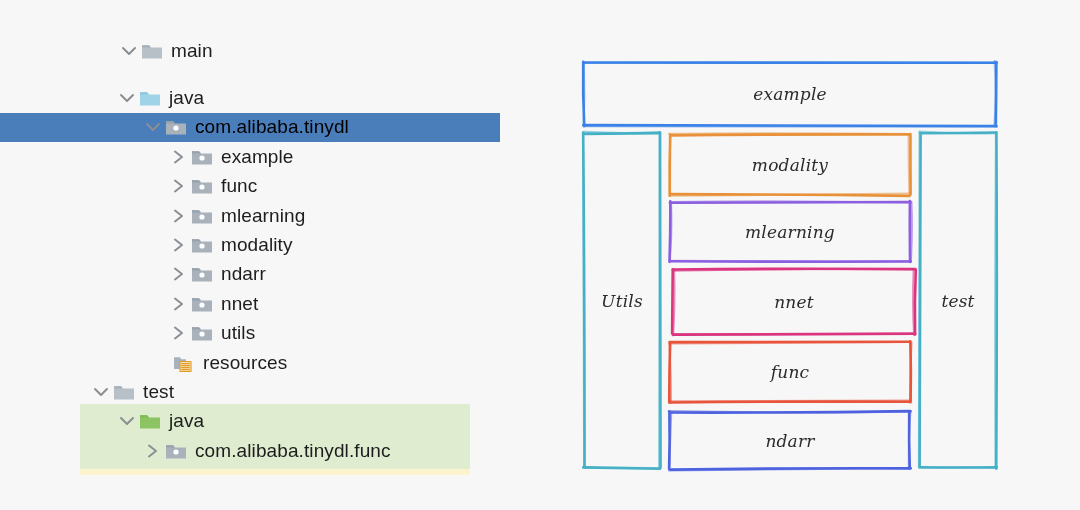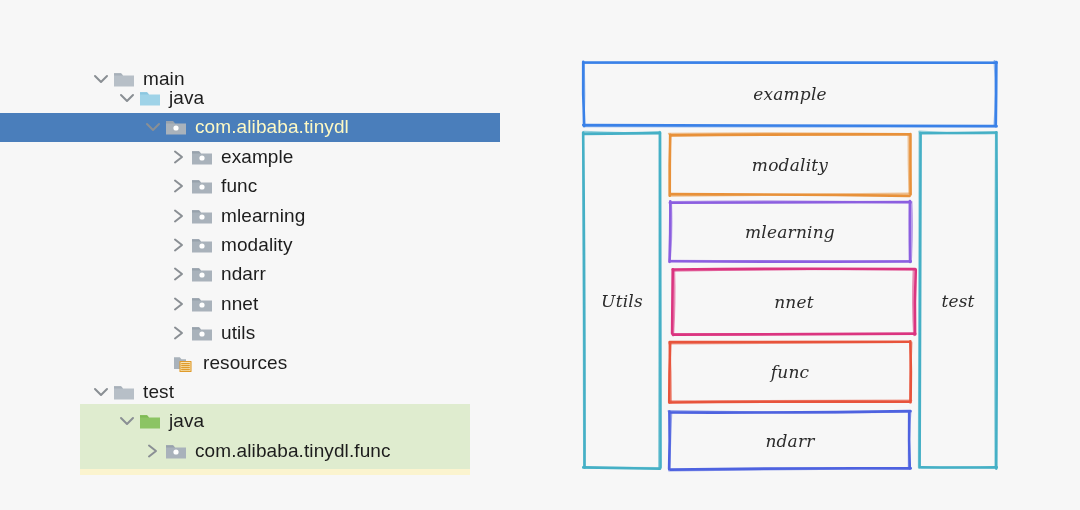--- a/index.html
+++ b/index.html
@@ -18,21 +18,21 @@
   }
   .row {
     position: absolute; left: 0; width: 500px; height: 29px;
     display: flex; align-items: center;
     white-space: nowrap;
   }
   .row .label {
     font-size: 19px; color: #1d1d1d; letter-spacing: .1px;
   }
   .row.sel { background: #4a7ebb; }
-  .row.sel .label { color: #fef9c3; }
+  .row.sel .label { color: #000000; }
   .hl-band {
     position: absolute; left: 80px; width: 390px;
   }
   .band-green { background: #dfeccf; }
   .band-yellow { background: #fbf4cf; }
 
   .chev {
     width: 22px; height: 22px; flex: 0 0 22px;
     position: relative;
   }
@@ -60,21 +60,21 @@
   .dbox svg.frame { position: absolute; left: 0; top: 0; z-index: 1; overflow: visible; }
 </style>
 </head>
 <body>
 
 <div id="root">
 
   <div id="tree">
       <div class="hl-band band-green" style="top: 403.8px; height: 64.8px;"></div>
       <div class="hl-band band-yellow" style="top: 468.6px; height: 6px;"></div>
-      <div class="row" style="top: 64px;">
+      <div class="row" style="top: 36px; margin-left: 28px;">
         <div style="flex: 0 0 90px;"></div>
         <div class="chev">
           <svg width="16" height="14" viewBox="0 0 16 14">
             <path d="M2 4 L8 10 L14 4" fill="none" stroke="#8a8f94" stroke-width="2" stroke-linecap="round" stroke-linejoin="round"></path>
           </svg>
         </div>
         <div class="ico">
           <svg width="22" height="18" viewBox="0 0 22 18">
             <path d="M1 4 L1 16.5 L21 16.5 L21 5.5 L10 5.5 L8 3.2 L1 3.2 Z" fill="#b7bfc7"></path>
             <path d="M1 3.2 L8 3.2 L10 5.5 L1 5.5 Z" fill="#a7b0b9"></path>

